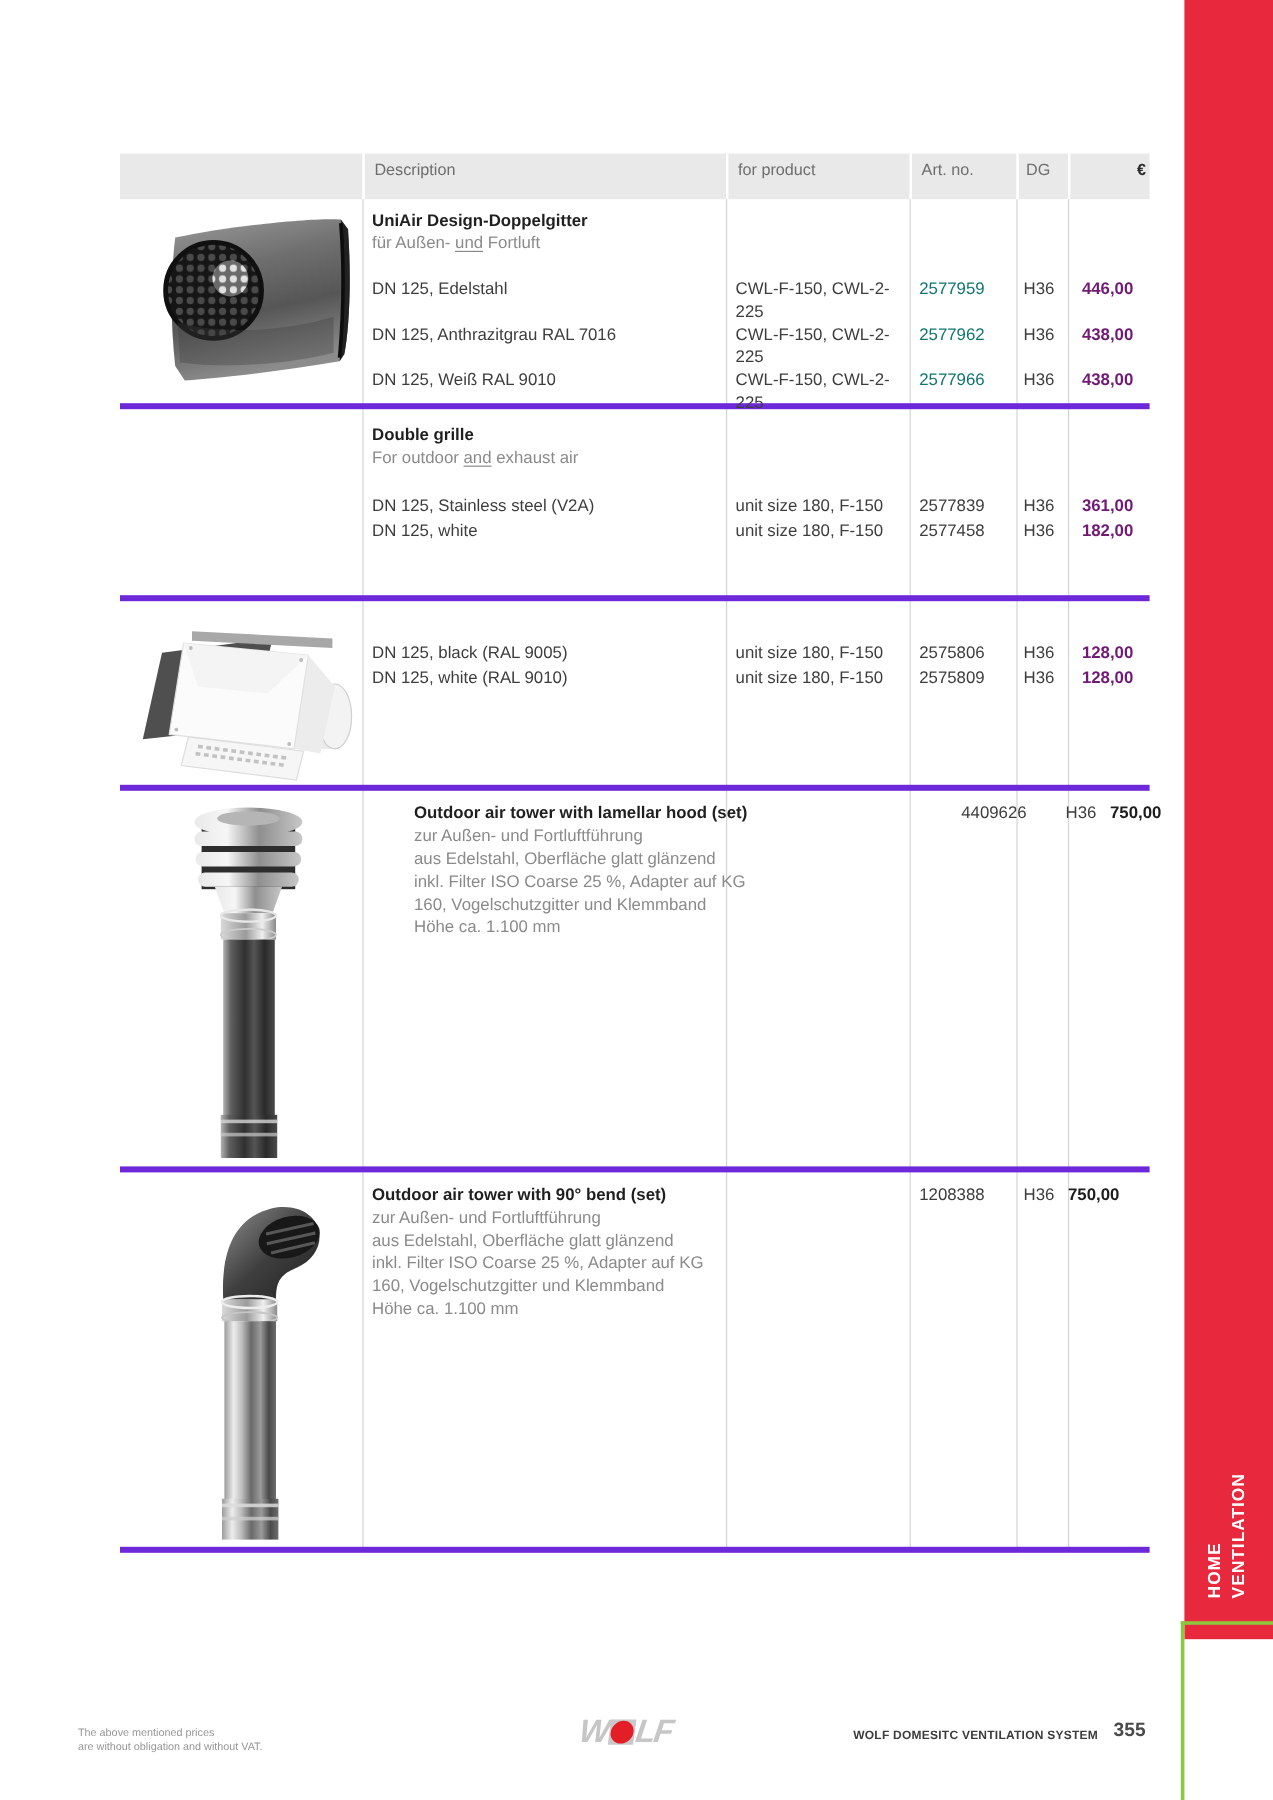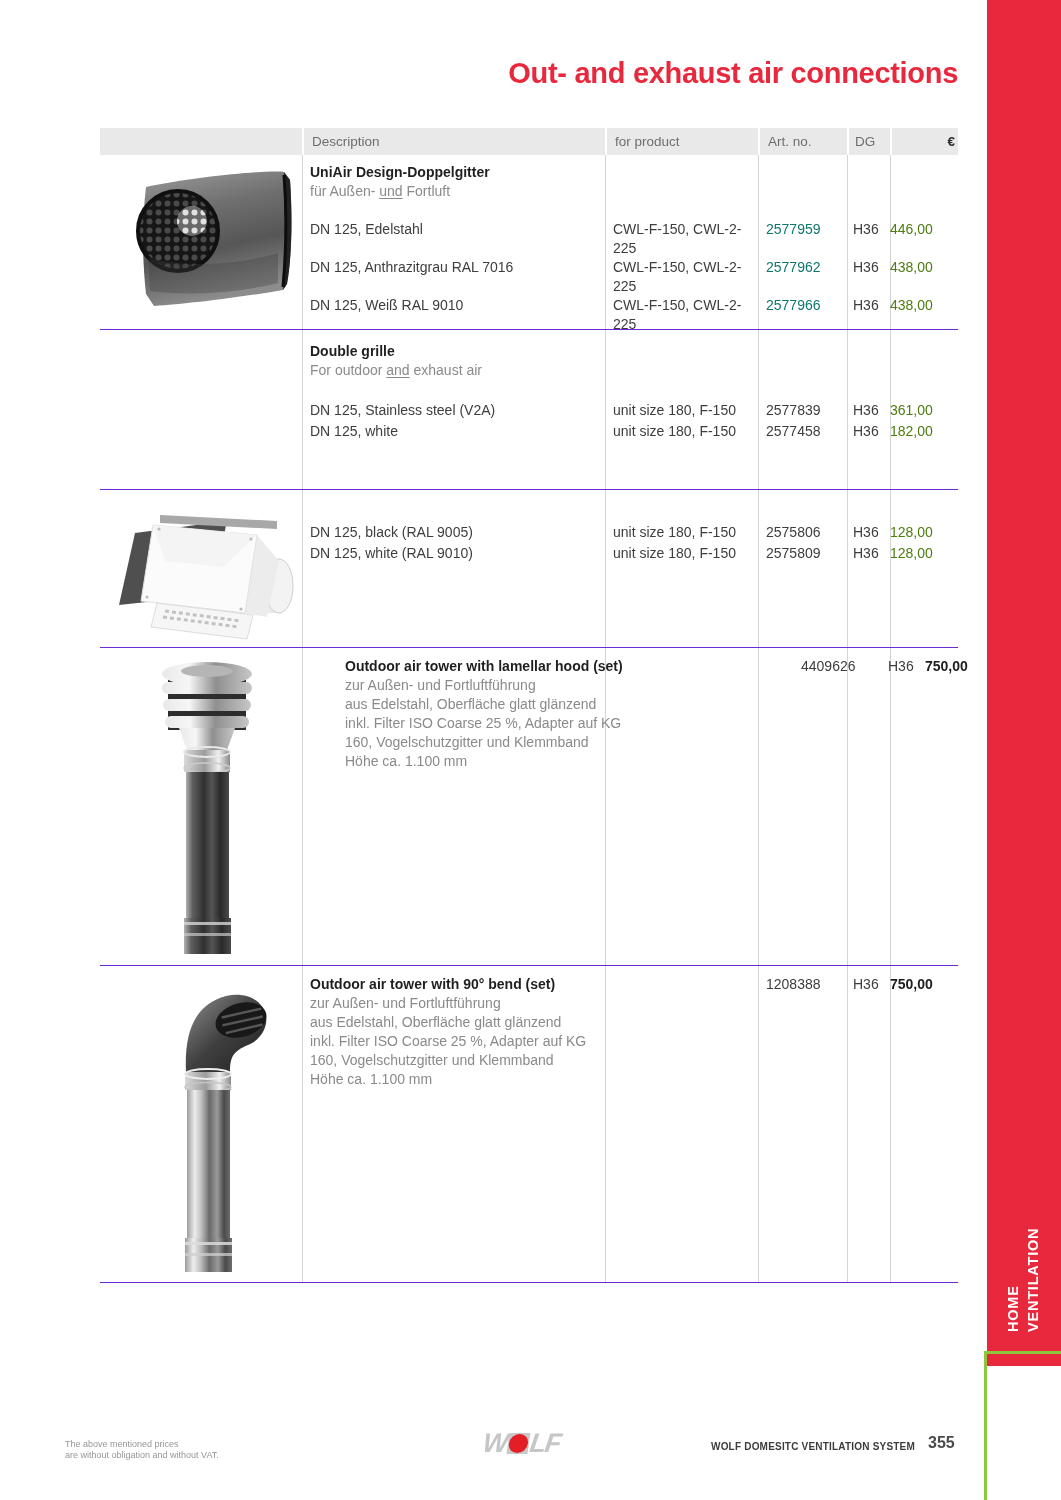--- a/index.html
+++ b/index.html
@@ -8,46 +8,46 @@
     position:relative; width:1061px; height:1500px; background:#fff; overflow:hidden;
     font-family:"Liberation Sans", sans-serif; color:#222;
   }
   
   .page-title {
     position:absolute; top:57px; left:100px; width:858px; text-align:right;
     font-size:29px; font-weight:700; color:#e8283c; letter-spacing:-0.3px;
   }
   
   .catalog-table { position:absolute; left:100px; top:128px; width:858px; }
-  .thead { display:grid; grid-template-columns:202px 303px 153px 89px 43px 68px; height:27px; }
+  .thead { display:grid; grid-template-columns:202px 303px 153px 89px 43px 68px; height:38px; }
   .th { background:#e9e9e9; color:#6e6e6e; font-size:13.5px; line-height:27px; padding:0 8px; overflow:hidden; white-space:nowrap; }
   .th + .th { border-left:2px solid #fff; }
   .th-dg { padding-left:6px; }
   .th-euro { text-align:right; color:#2b2b2b; font-weight:700; padding-right:3px; }
   .tbody { position:relative; }
   .vline { position:absolute; top:0; width:1px; height:1128px; background:#d4d4d4; }
   .vl-1 { left:202px; } .vl-2 { left:505px; } .vl-3 { left:658px; } .vl-4 { left:747px; } .vl-5 { left:790px; }
-  .prow { display:grid; grid-template-columns:202px 656px; border-bottom:1px solid #6d28d9; position:relative; }
+  .prow { display:grid; grid-template-columns:202px 656px; border-bottom:5px solid #6d28d9; position:relative; }
   .r1 { height:175px; } .r2 { height:160px; } .r3 { height:158px; } .r4 { height:318px;gap:35px; } .r5 { height:317px; }
   .img-cell { position:relative; }
   .img-cell svg { position:absolute; }
   .content { font-size:14px; }
   .pt8 { padding-top:8px; } .pt12 { padding-top:12px; } .pt11 { padding-top:11px; } .pt9 { padding-top:9px; }
   .desc-head { padding:0 8px; }
   .pname { font-weight:700; color:#1f1f1f; line-height:19px; }
   .psub { color:#8a8a8a; line-height:19px; }
   .u { text-decoration:underline; text-underline-offset:2px; }
   .vgrid { display:grid; grid-template-columns:303px 153px 89px 43px 68px; }
   .mt19 { margin-top:19px; } .mt20 { margin-top:20px; } .mt21 { margin-top:21px; }
   .v-name { padding:0 8px; color:#3d3d3d; line-height:19px; }
   .v-for  { padding:0 8px; color:#3d3d3d; line-height:19px; }
   .v-art  { padding:0 8px; color:#3d3d3d; line-height:19px; }
   .v-art.red { color:#0f766e; }
   .v-dg   { padding:0 6px; color:#3d3d3d; line-height:19px; }
-  .v-price{ text-align:left; font-weight:400; color:#4d7c0f; padding-right:2px; line-height:19px; }
+  .v-price{ text-align:center; font-weight:700; color:#701a75; padding-right:2px; line-height:19px; }
   .lh21 .v-name, .lh21 .v-for, .lh21 .v-art, .lh21 .v-dg, .lh21 .v-price { line-height:21px; }
   .tower-grid { display:grid; grid-template-columns:303px 153px 89px 43px 68px; }
   .t-name { grid-row:1; grid-column:1; font-weight:700; color:#1f1f1f; padding:0 8px; line-height:19px; }
   .t-art  { grid-row:1; grid-column:3; padding:0 8px; color:#3d3d3d; line-height:19px; }
   .t-dg   { grid-row:1; grid-column:4; padding:0 6px; color:#3d3d3d; line-height:19px; }
   .t-price{ grid-row:1; grid-column:5; text-align:left; font-weight:700; color:#1d1d1d; padding-right:2px; line-height:19px; }
   .t-desc { grid-row:2; grid-column:1; padding:0 8px; color:#8a8a8a; line-height:19px; }
   
   .sidebar-red { position:absolute; left:987px; top:0; width:74px; height:1366px; background:#e8283c; }
   .green-box { position:absolute; left:984px; top:1351px; width:77px; height:149px;
@@ -64,21 +64,20 @@
   .logo-dot { position:absolute; left:1px; top:1px; width:19px; height:19px; background:#e31e26; border-radius:50%; }
   .footer-catalog { position:absolute; left:640px; top:1441px; width:275px; text-align:right;
     font-size:10px; font-weight:700; letter-spacing:0.2px; color:#3c3c3c; }
   .footer-page { position:absolute; left:928px; top:1434px; font-size:16px; font-weight:700; color:#4a4a4a; }
 </style>
 </head>
 <body>
 
 <div class="page">
 
-  <div class="page-title">Out- and exhaust air connections</div>
 
   <div class="catalog-table">
     <div class="thead">
       <div class="th"></div>
       <div class="th">Description</div>
       <div class="th">for product</div>
       <div class="th">Art. no.</div>
       <div class="th th-dg">DG</div>
       <div class="th th-euro">€</div>
     </div>

